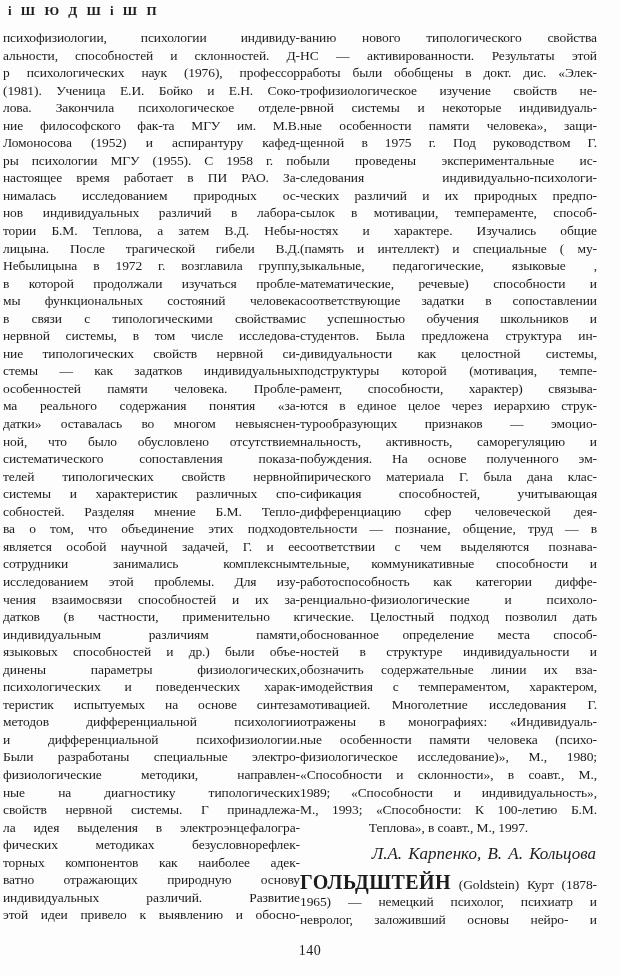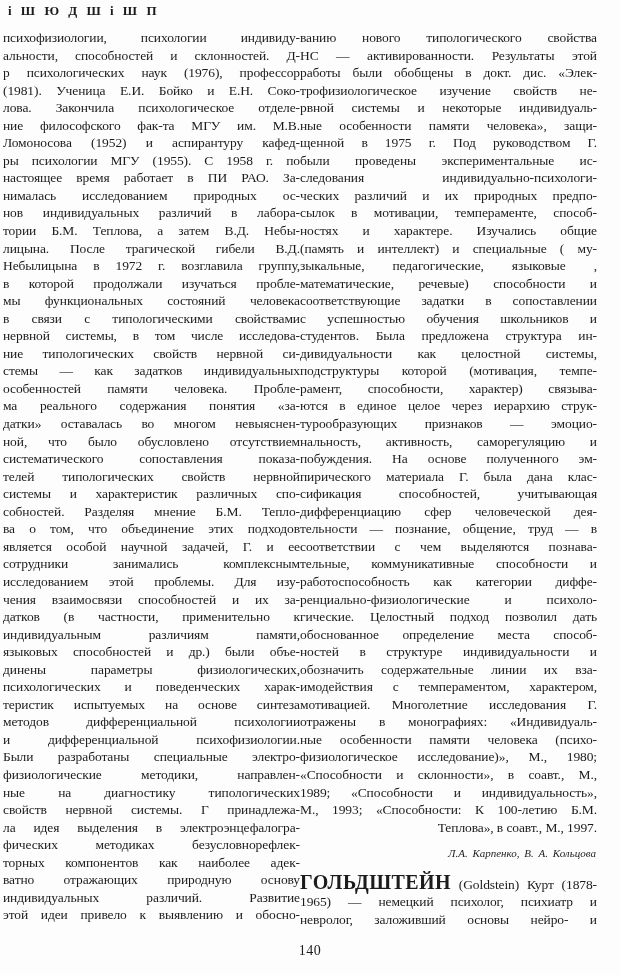--- a/index.html
+++ b/index.html
@@ -43,26 +43,26 @@
     -moz-text-align-last: justify;
     font-size: 13.5px;
     line-height: 17.55px;
     letter-spacing: -0.1px;
     word-spacing: 0.5px;
   }
   .endline {
     font-size: 13.5px;
     line-height: 17.55px;
     letter-spacing: -0.1px;
-    text-align: right;
+    text-align: center;
   }
   .byline {
     font-style: italic;
     text-align: right;
-    font-size: 11px;
+    font-size: 17px;
     line-height: 17.55px;
     margin: 9px 1px 11px 0;
     word-spacing: 2px;
   }
   .entry {
     margin: 0;
     white-space: pre-line;
     text-align: justify;
     text-align-last: justify;
     -moz-text-align-last: justify;

